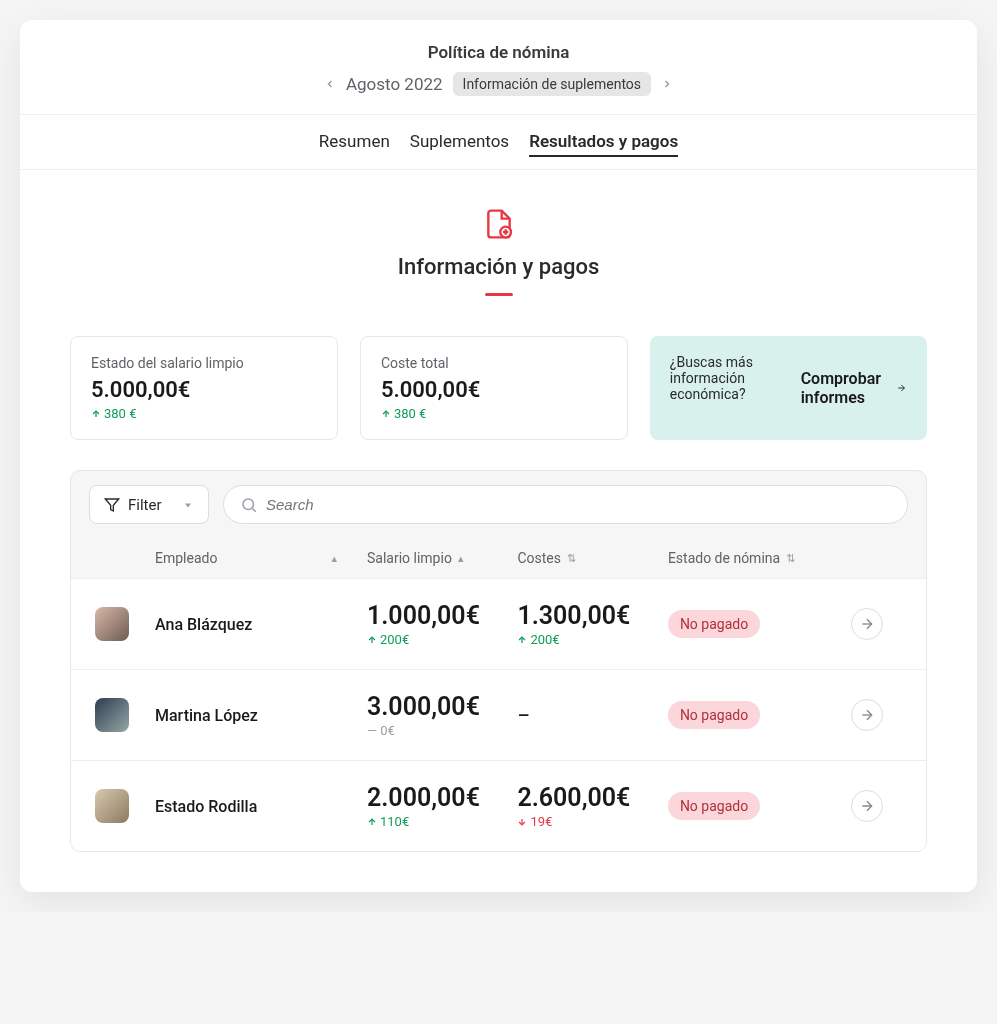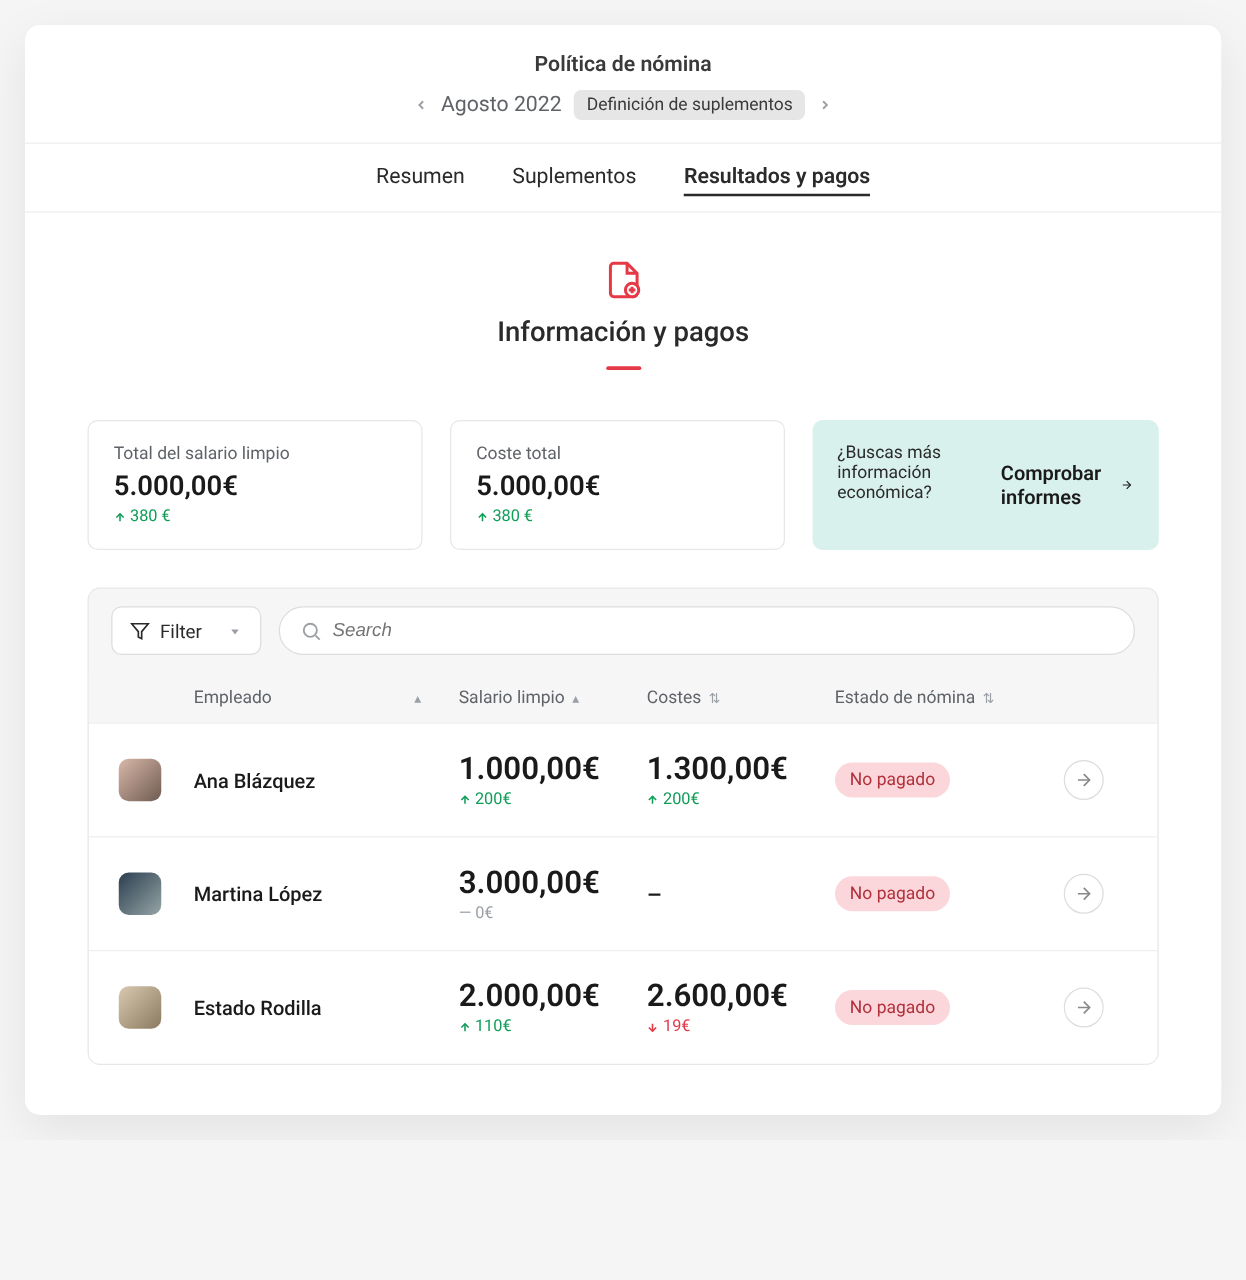--- a/index.html
+++ b/index.html
@@ -44,21 +44,21 @@
   .step-badge {
     background: #e6e6e6;
     color: #3a3a3a;
     font-size: 14px;
     padding: 4px 10px;
     border-radius: 6px;
   }
   .tabbar {
     display: flex;
     justify-content: center;
-    gap: 38px;
+    gap: 20px;
     border-top: 1px solid #eee;
     border-bottom: 1px solid #eee;
     padding: 16px 0 12px;
   }
   .tab {
     font-size: 17px;
     color: #2a2a2a;
     cursor: pointer;
     padding-bottom: 4px;
   }
@@ -246,21 +246,21 @@
 
   <div class="header-top">
     <div class="header-title">Política de nómina</div>
     <div class="header-sub">
       <span class="chev">
         <svg width="12" height="12" viewBox="0 0 24 24" fill="none" stroke="currentColor" stroke-width="3">
             <polyline points="15 18 9 12 15 6"></polyline>
           </svg>
       </span>
       <span class="period">Agosto 2022</span>
-      <span class="step-badge">Definición de suplementos</span>
+      <span class="step-badge">Información de suplementos</span>
       <span class="chev">
         <svg width="12" height="12" viewBox="0 0 24 24" fill="none" stroke="currentColor" stroke-width="3">
             <polyline points="9 18 15 12 9 6"></polyline>
           </svg>
       </span>
     </div>
   </div>
 
   <div class="tabbar">
     <div class="tab">Resumen</div>
@@ -276,21 +276,21 @@
         <circle cx="17" cy="18" r="4" fill="#fff"></circle>
         <path d="M17 16v4M15 18h4"></path>
       </svg>
     </span>
     <div class="hero-title">Información y pagos</div>
     <div class="hero-underline"></div>
   </div>
 
   <div class="stats-row">
     <div class="stat-card">
-      <div class="stat-label">Total del salario limpio</div>
+      <div class="stat-label">Estado del salario limpio</div>
       <div class="stat-value">5.000,00€</div>
       <div class="stat-delta">
         <svg width="10" height="10" viewBox="0 0 24 24" fill="none" stroke="currentColor" stroke-width="3">
             <line x1="12" y1="19" x2="12" y2="5"></line>
             <polyline points="5 12 12 5 19 12"></polyline>
           </svg>
         <span>380 €</span>
       </div>
     </div>
     <div class="stat-card">

